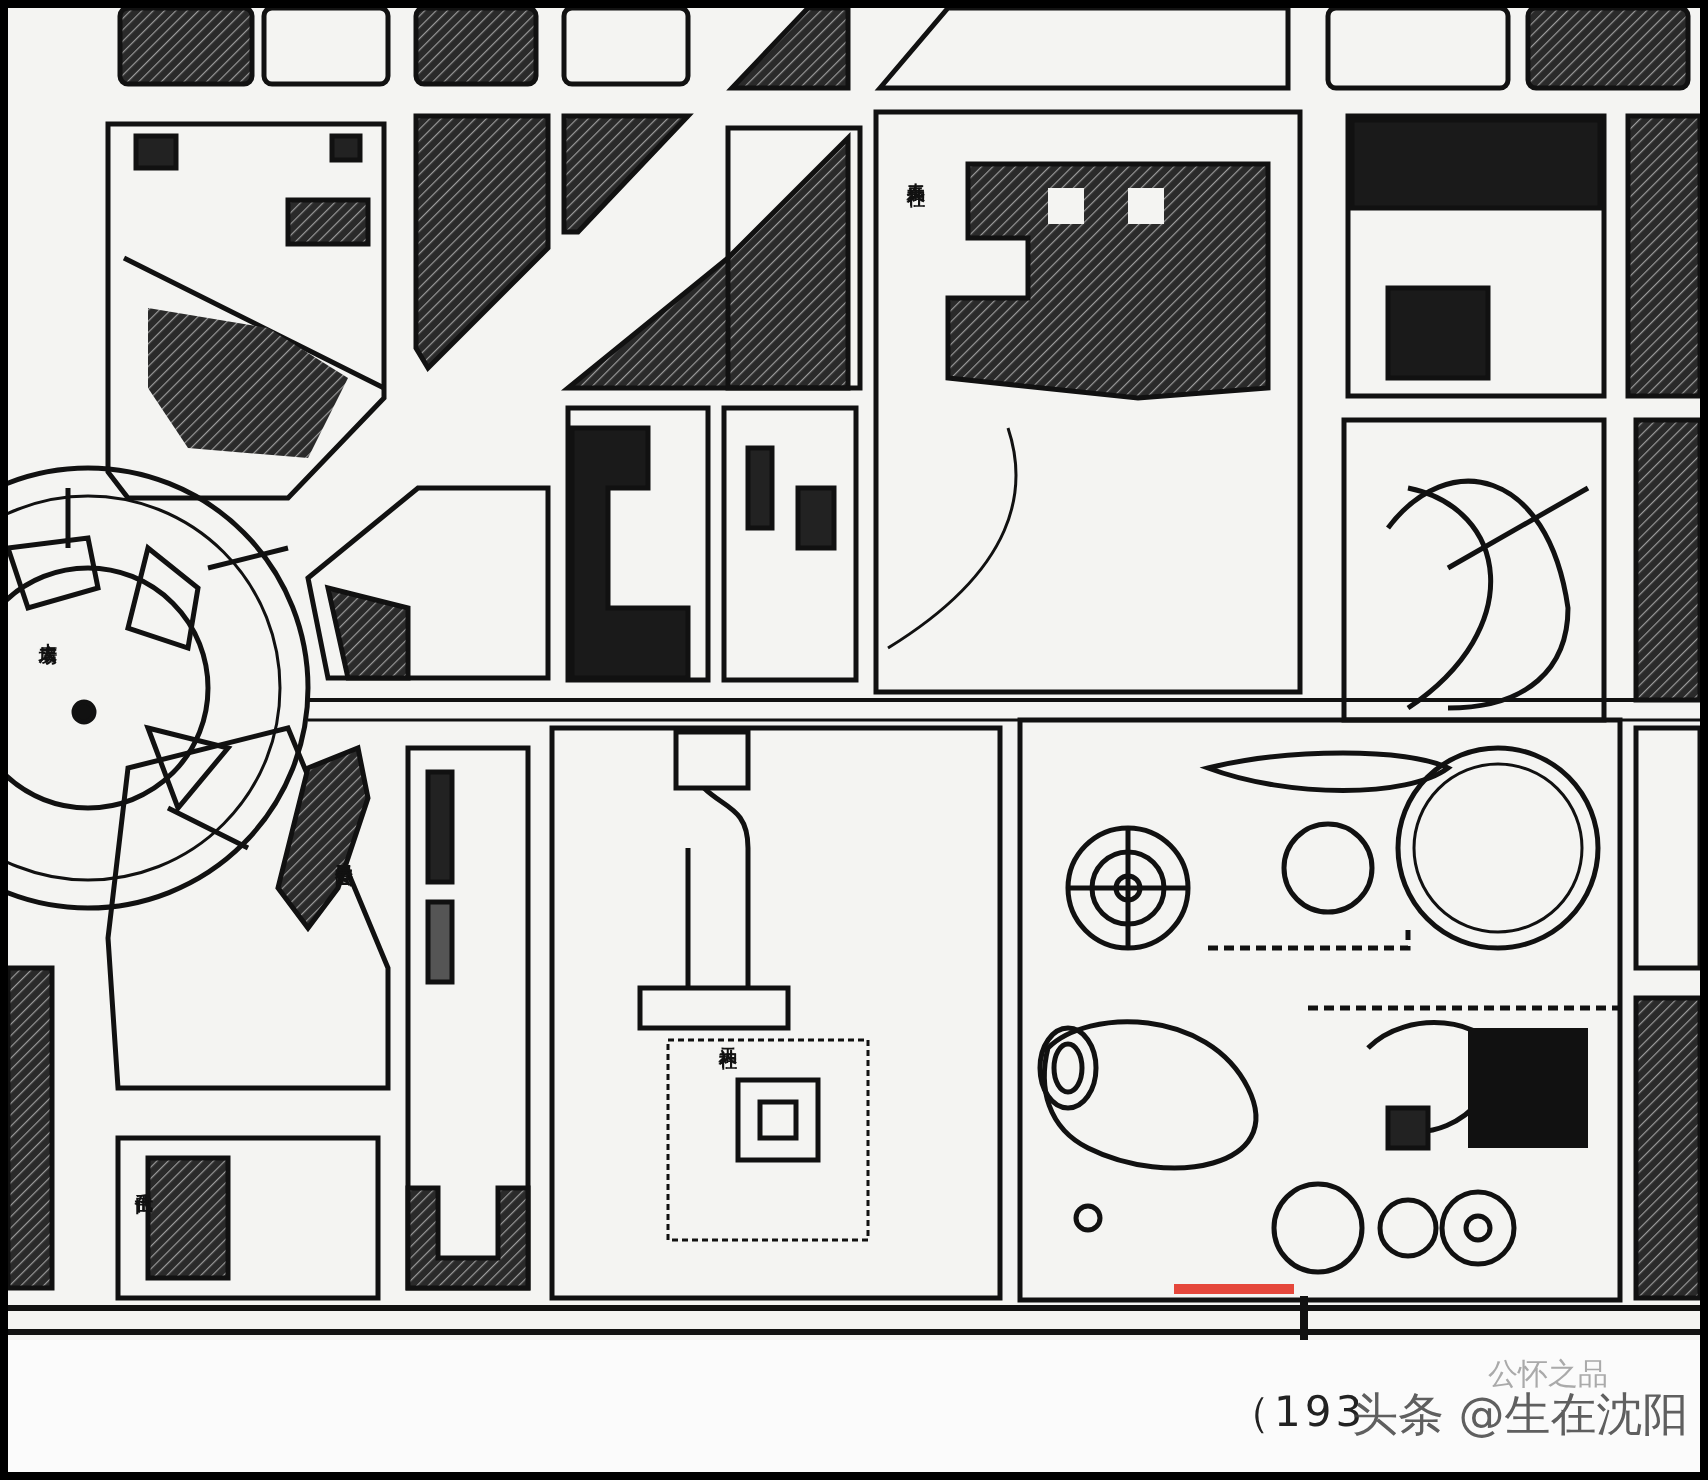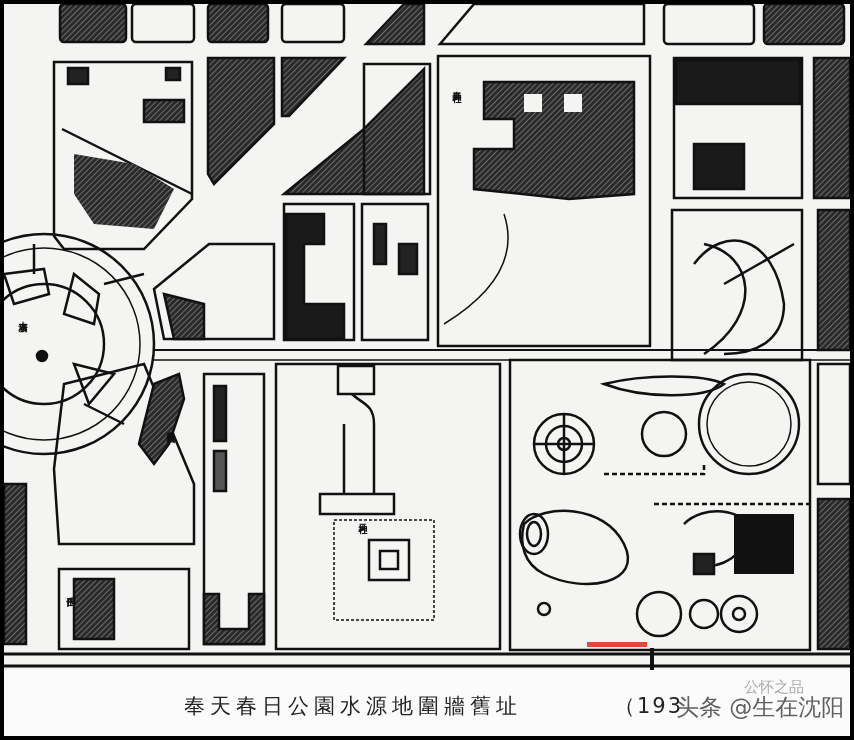--- a/index.html
+++ b/index.html
@@ -141,18 +141,17 @@
     <div class="red-mark" style="left:583px;top:638px;width:60px;height:5px;"></div>
 
     <div class="label" style="left:12px;top:310px;">大廣場</div>
     <div class="label" style="left:446px;top:80px;">奉天神社</div>
     <div class="label" style="left:352px;top:512px;">天神社</div>
     <div class="label" style="left:160px;top:420px;">春日公園</div>
     <div class="label" style="left:60px;top:585px;">千代田</div>
   </div>
 
   <div class="caption-bar">
-    <div class="caption">奉天春日公園水源地圍牆舊址</div>
     <div class="year">（193</div>
     <div class="watermark">头条 @生在沈阳</div>
     <div class="watermark-top">公怀之品</div>
   </div>
 </div>
 
 </body></html>

